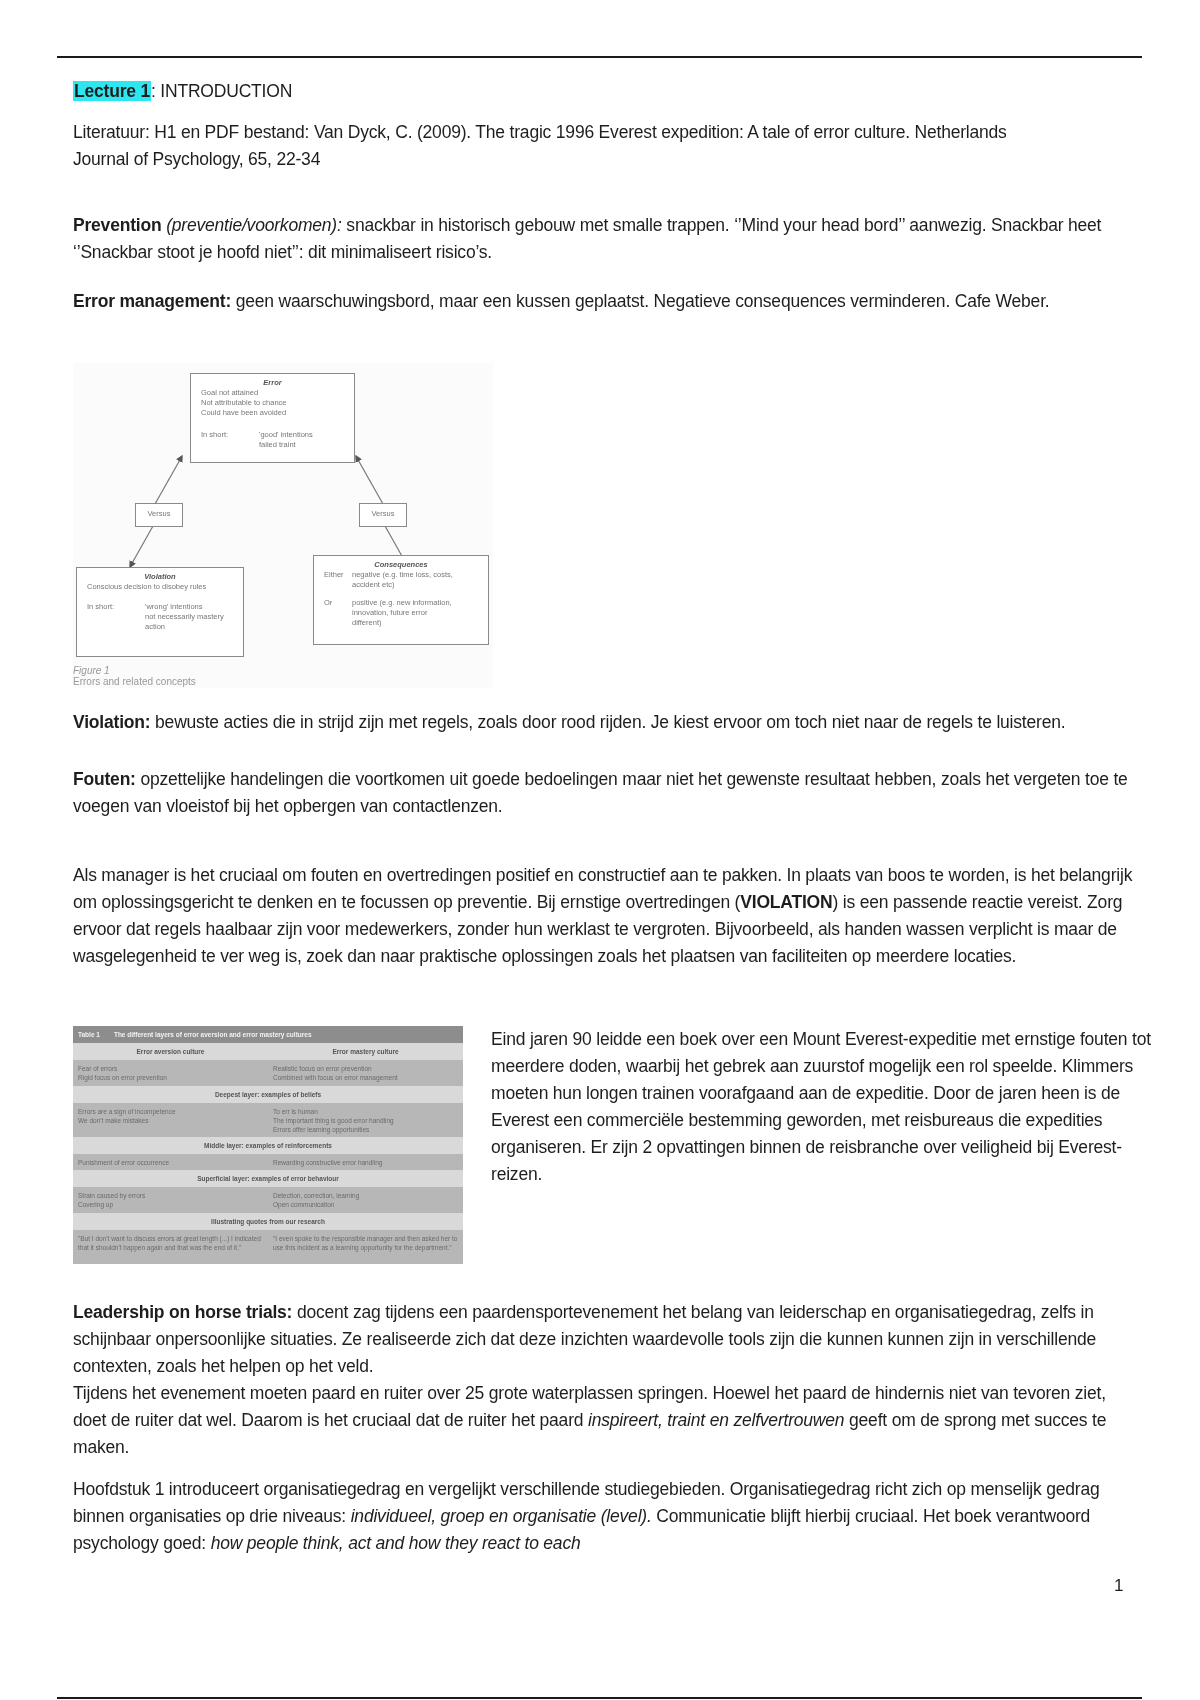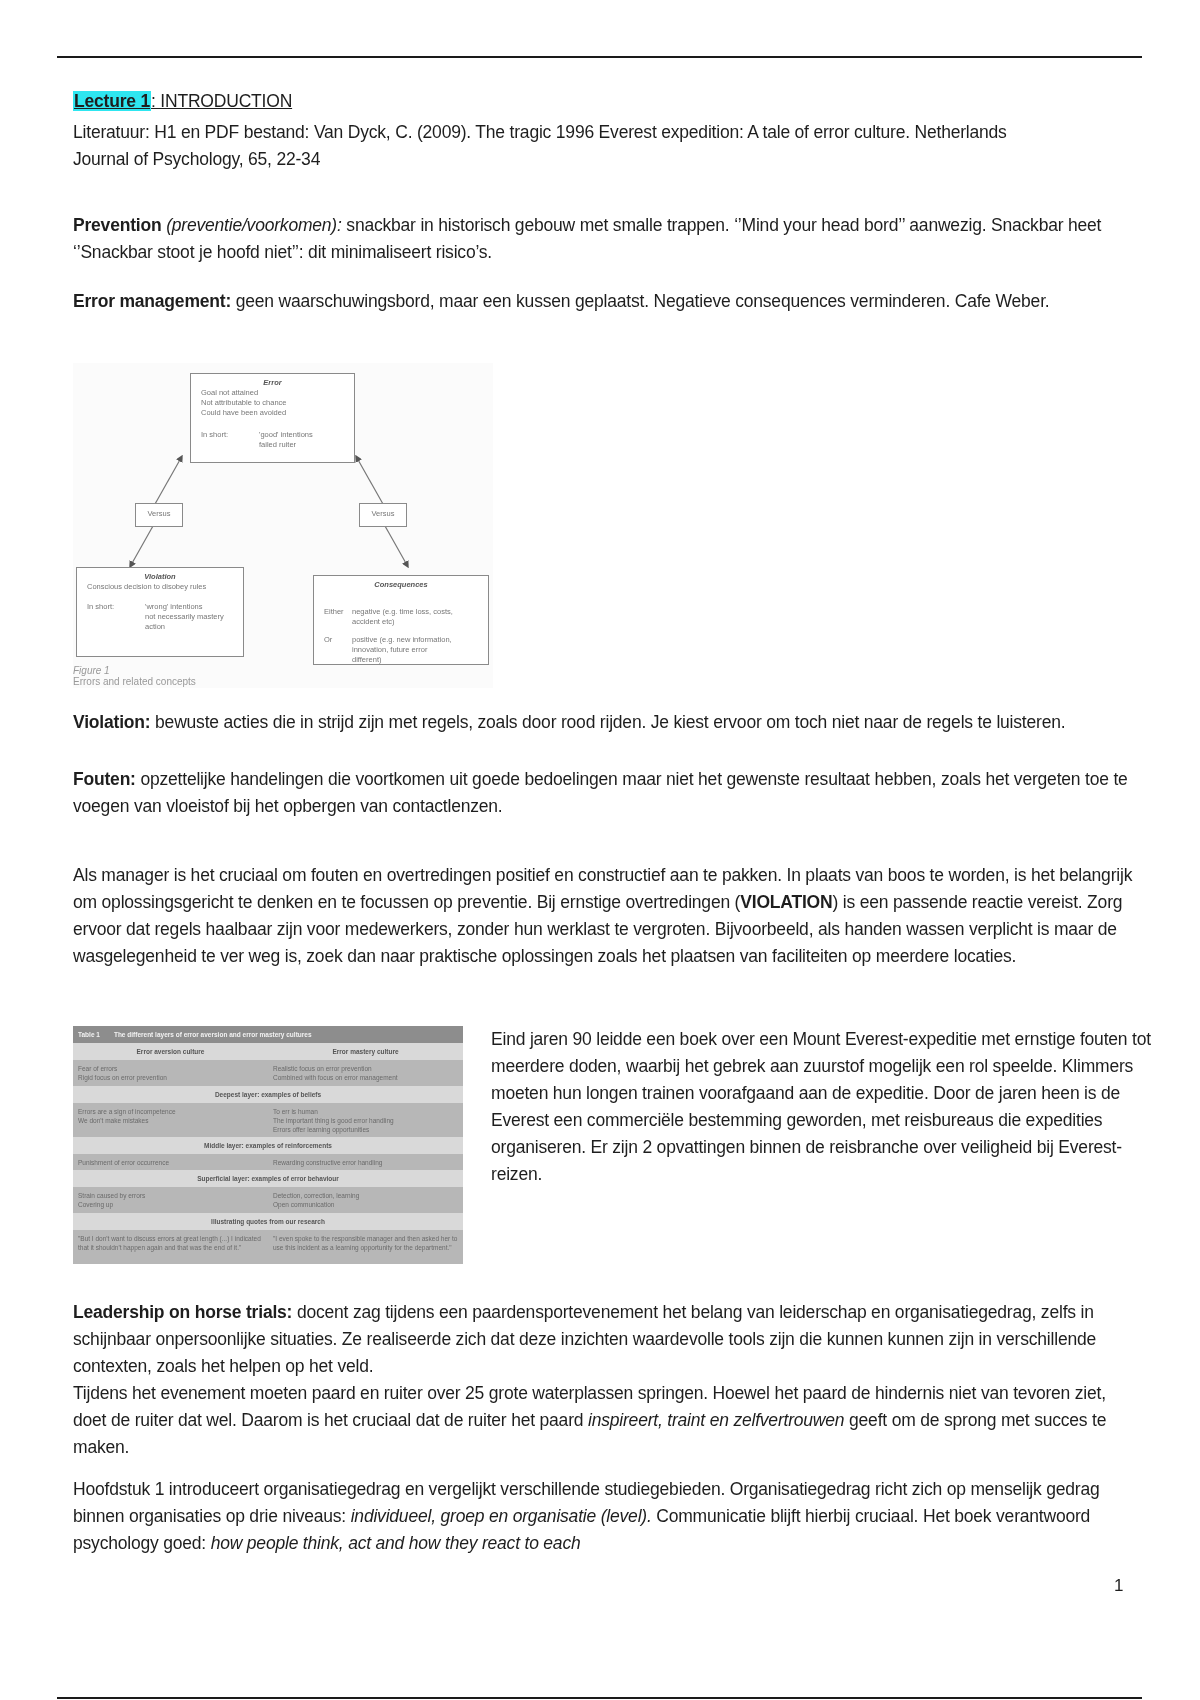--- a/index.html
+++ b/index.html
@@ -11,30 +11,30 @@
   .rule { position: absolute; left: 57px; width: 1085px; height: 2px; background: #1a1a1a; }
   .rule.top { top: 56px; }
   .rule.bottom { top: 1697px; }
 
   .page { position: absolute; left: 73px; top: 70px; width: 1060px; }
   p { margin: 0; font-size: 17.5px; line-height: 27px; letter-spacing: -0.2px; }
   .b { font-weight: bold; }
   .i { font-style: italic; }
   .hl { background: #2ee6f0; font-weight: bold; padding: 0 1px; }
 
-  .title { position: absolute; top: 18px; left: 0; text-decoration: underline; }
+  .title { position: absolute; top: 8px; left: 0; }
   .lit   { position: absolute; top: 49px; left: 0; width: 940px; }
   .prev  { position: absolute; top: 142px; left: 0; width: 1060px; }
   .errm  { position: absolute; top: 218px; left: 0; width: 1060px; }
 
   
   .figure { position: absolute; top: 293px; left: 0; width: 420px; height: 325px; background: #fbfbfb; }
   .fbox { position: absolute; border: 1.5px solid #8a8a8a; background: #fff; font-size: 7.5px; line-height: 10px; color: #777; padding: 4px 10px; box-sizing: border-box; }
   .fbox .ft { text-align: center; font-weight: bold; font-style: italic; color: #555; }
-  .fbox .row { display: flex; margin-top: 17px; }
+  .fbox .row { display: flex; }
   .fbox .row .k { width: 58px; flex: none; }
   .fsmall { position: absolute; border: 1.5px solid #8a8a8a; background:#fff; font-size: 7.5px; color:#777; text-align:center; line-height: 20px; }
   .fig-cap { position: absolute; left: 0; top: 302px; font-size: 10px; line-height: 11px; color: #999; }
   .fig-cap .i { font-style: italic; }
   .figure svg { position: absolute; left: 0; top: 0; }
 
   .viol  { position: absolute; top: 639px; left: 0; width: 1060px; }
   .fout  { position: absolute; top: 696px; left: 0; width: 1060px; }
   .mgr   { position: absolute; top: 792px; left: 0; width: 1060px; }
 
@@ -80,37 +80,37 @@
       <line x1="312" y1="163" x2="334" y2="202" stroke="#777" stroke-width="1.2" marker-end="url(#ah)"></line>
     </svg>
 
     <div class="fbox" style="left:117px; top:10px; width:165px; height:90px;">
       <div class="ft">Error</div>
       <div>Goal not attained</div>
       <div>Not attributable to chance</div>
       <div>Could have been avoided</div>
       <div class="row" style="margin-top:12px;">
           <span class="k">In short:</span>
-          <span><span>'good' intentions</span><br><span>failed ruiter</span></span>
+          <span><span>'good' intentions</span><br><span>failed traint</span></span>
         </div>
     </div>
 
     <div class="fsmall" style="left:62px; top:140px; width:46px; height:22px;">Versus</div>
     <div class="fsmall" style="left:286px; top:140px; width:46px; height:22px;">Versus</div>
 
     <div class="fbox" style="left:3px; top:204px; width:168px; height:90px;">
       <div class="ft">Violation</div>
       <div>Conscious decision to disobey rules</div>
       <div class="row" style="margin-top:10px;">
           <span class="k">In short:</span>
           <span><span>'wrong' intentions</span><br><span>not necessarily mastery</span><br><span>action</span></span>
         </div>
     </div>
 
-    <div class="fbox" style="left:240px; top:212px; width:176px; height:90px;">
+    <div class="fbox" style="left:240px; top:192px; width:176px; height:90px;">
       <div class="ft">Consequences</div>
       <div class="row">
           <span style="width:28px;flex:none;">Either</span>
           <span><span>negative (e.g. time loss, costs,</span><br><span>accident etc)</span></span>
         </div>
       <div class="row" style="margin-top:8px;">
           <span style="width:28px;flex:none;">Or</span>
           <span><span>positive (e.g. new information,</span><br><span>innovation, future error</span><br><span>different)</span></span>
         </div>
     </div>

